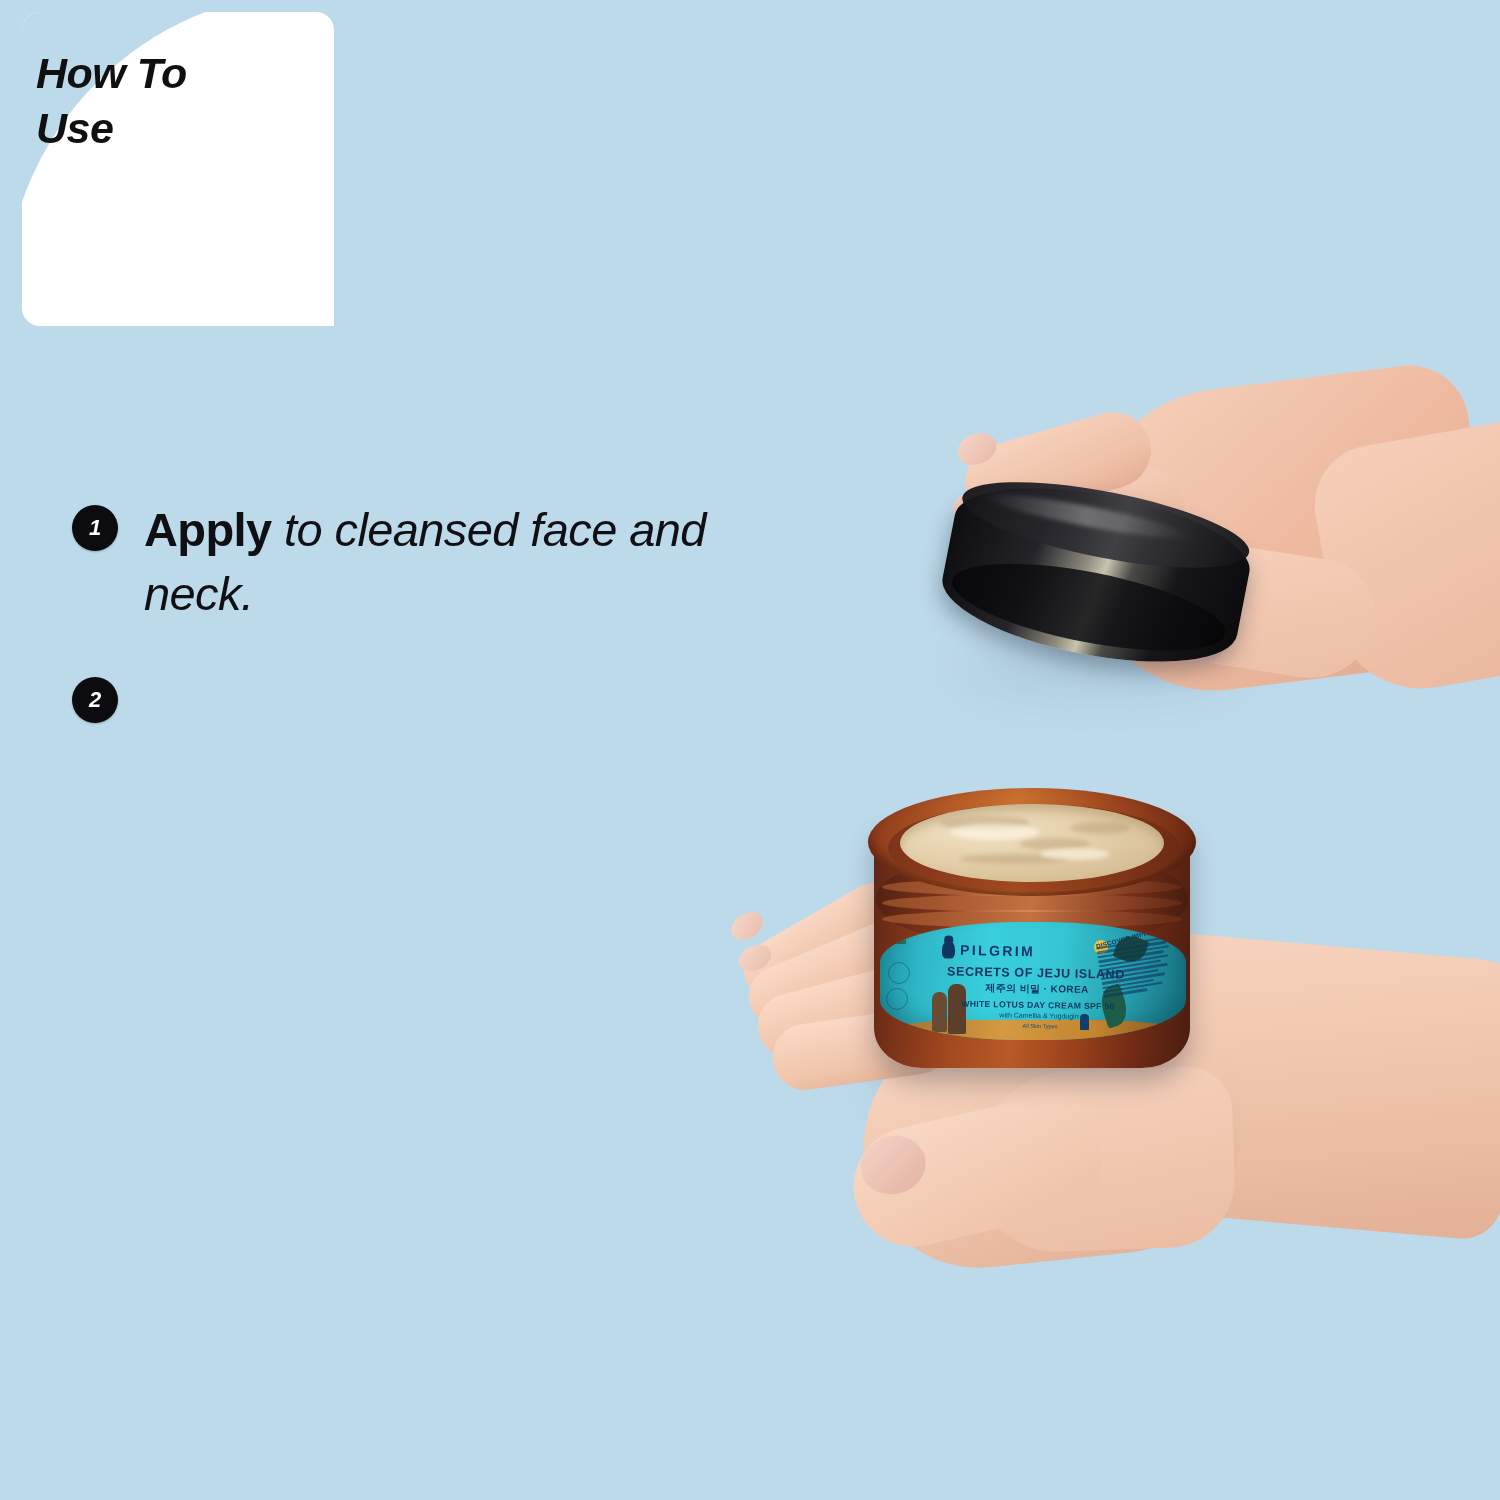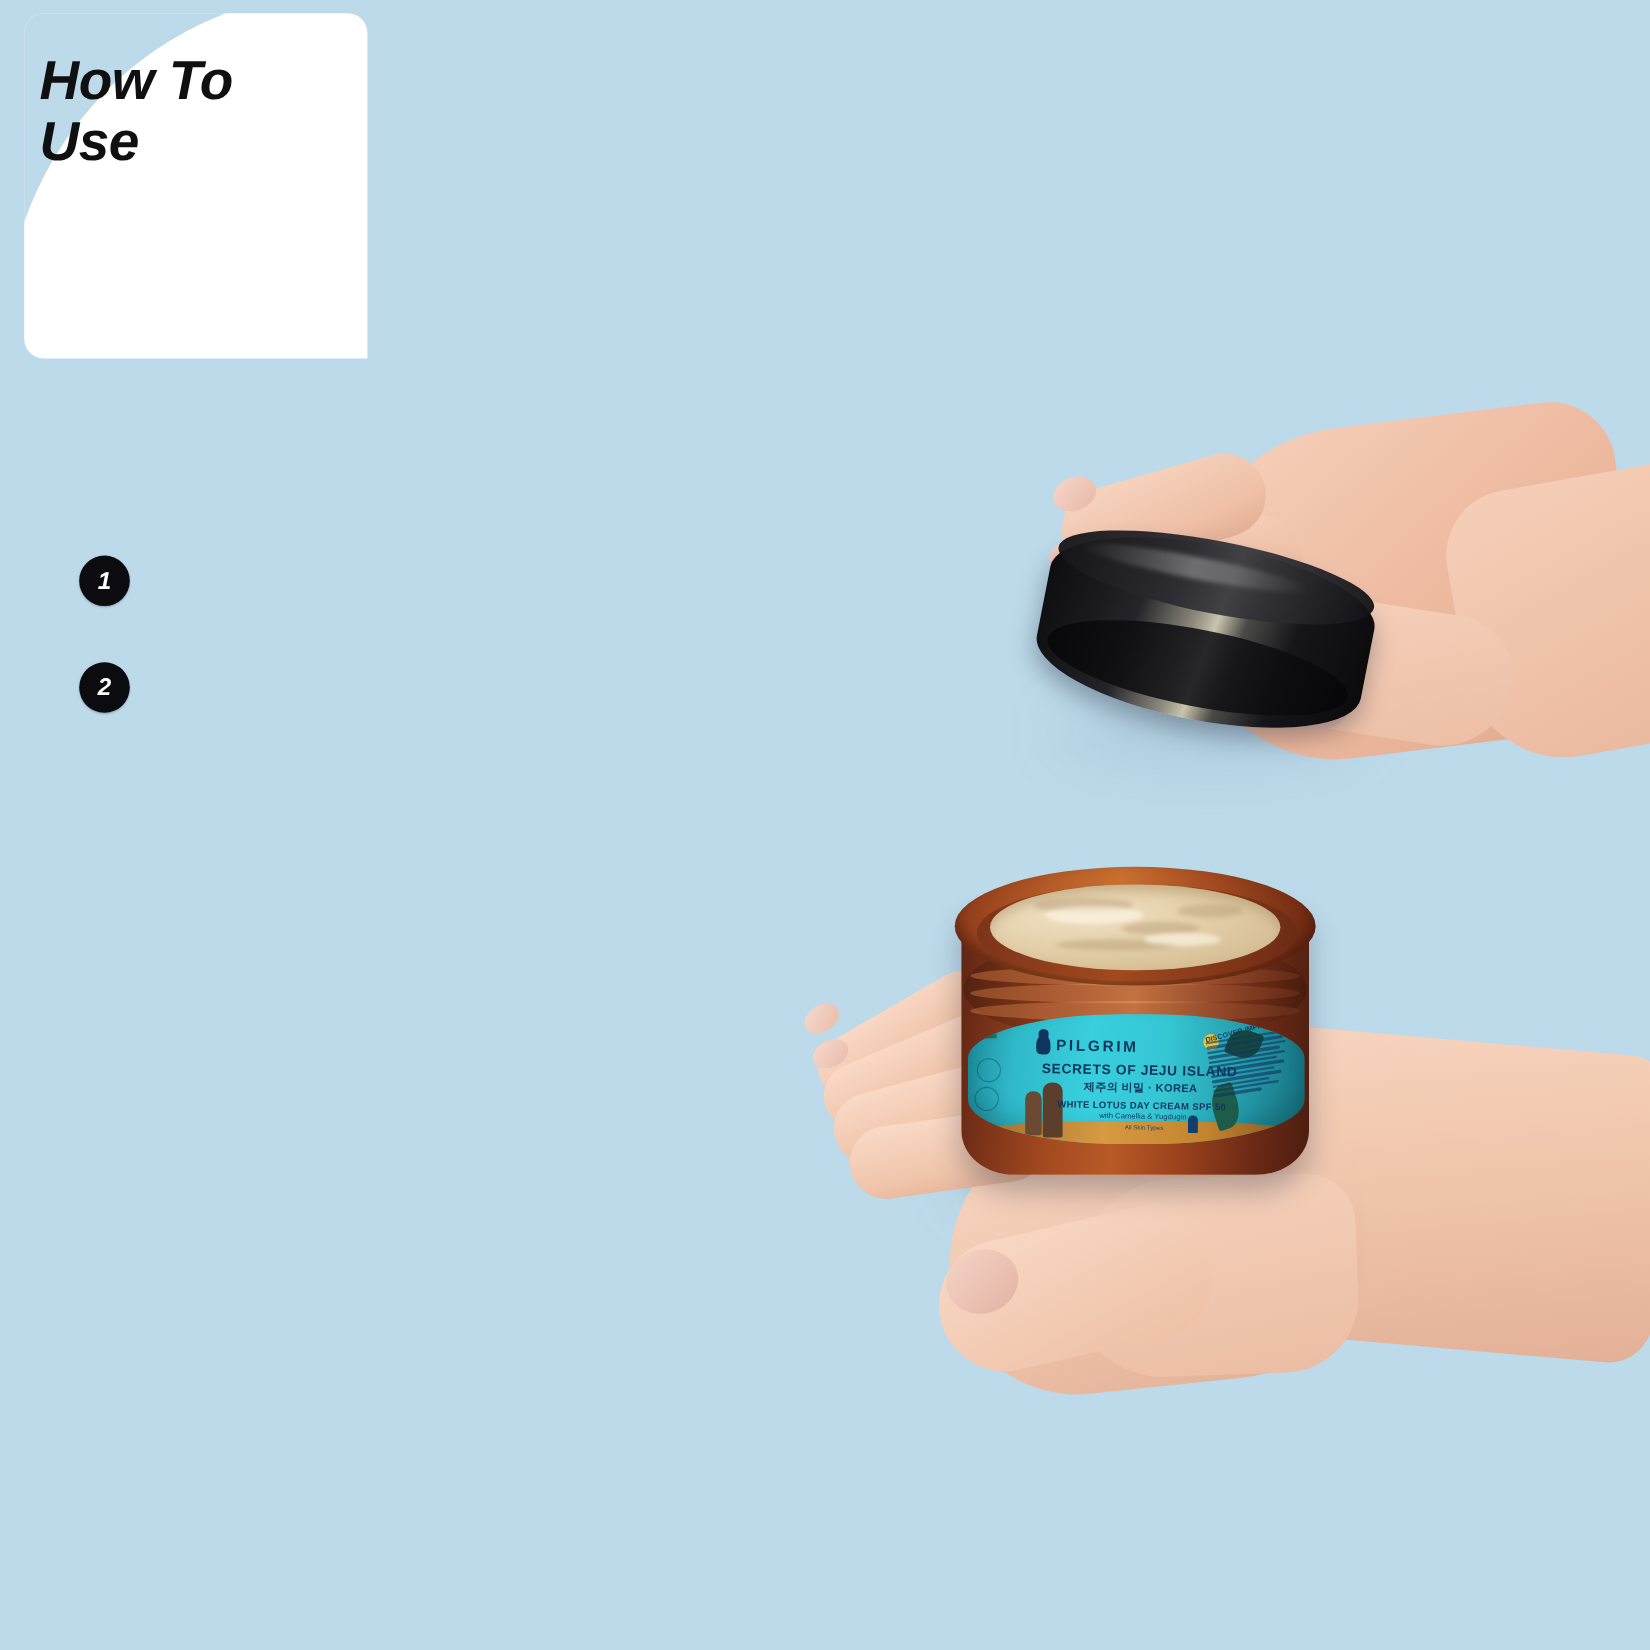--- a/index.html
+++ b/index.html
@@ -38,21 +38,21 @@
     left:-18px; top:-20px;
     width:620px; height:632px;
     border-radius:50%;
     box-shadow:0 0 0 600px #bddaea;
     pointer-events:none;
   }
   #howto-title {
     position:absolute;
     left:36px; top:46px;
     z-index:3;
-    font-size:50px;
+    font-size:43px;
     line-height:55px;
     font-style:italic;
     font-weight:bold;
     color:#101010;
     letter-spacing:-0.5px;
     white-space:pre-line;
   }
 
   
   #steps {
@@ -647,20 +647,21 @@
   </div>
 
   <div id="howto-badge"></div>
   <div id="howto-title">How To
 Use</div>
 
   <div id="steps">
 
     <div class="step">
       <div class="step-badge">1</div>
+      <div class="step-text"><span class="lead">Apply</span><span> to cleansed face and neck.</span></div>
     </div>
 
     <div class="step">
       <div class="step-badge">2</div>
     </div>
 
   </div>
 
 </div>
 

